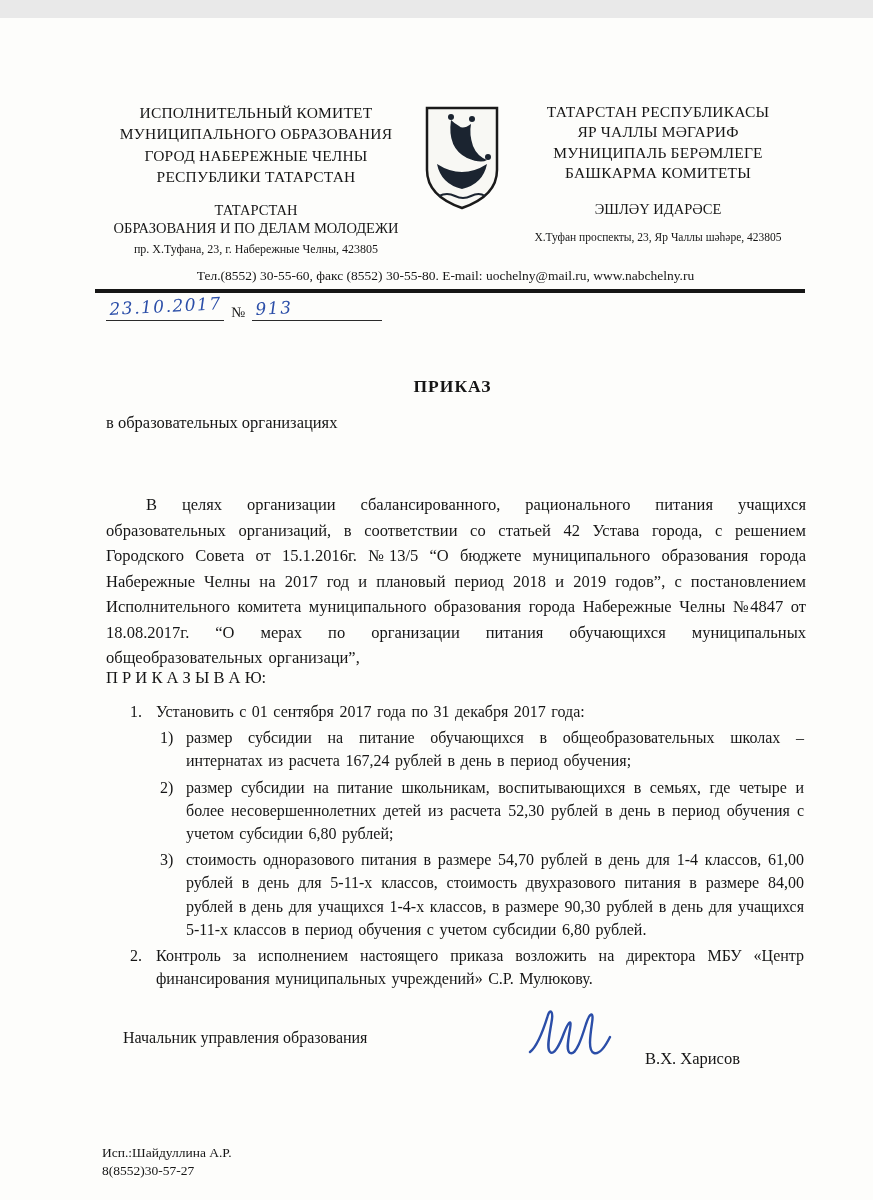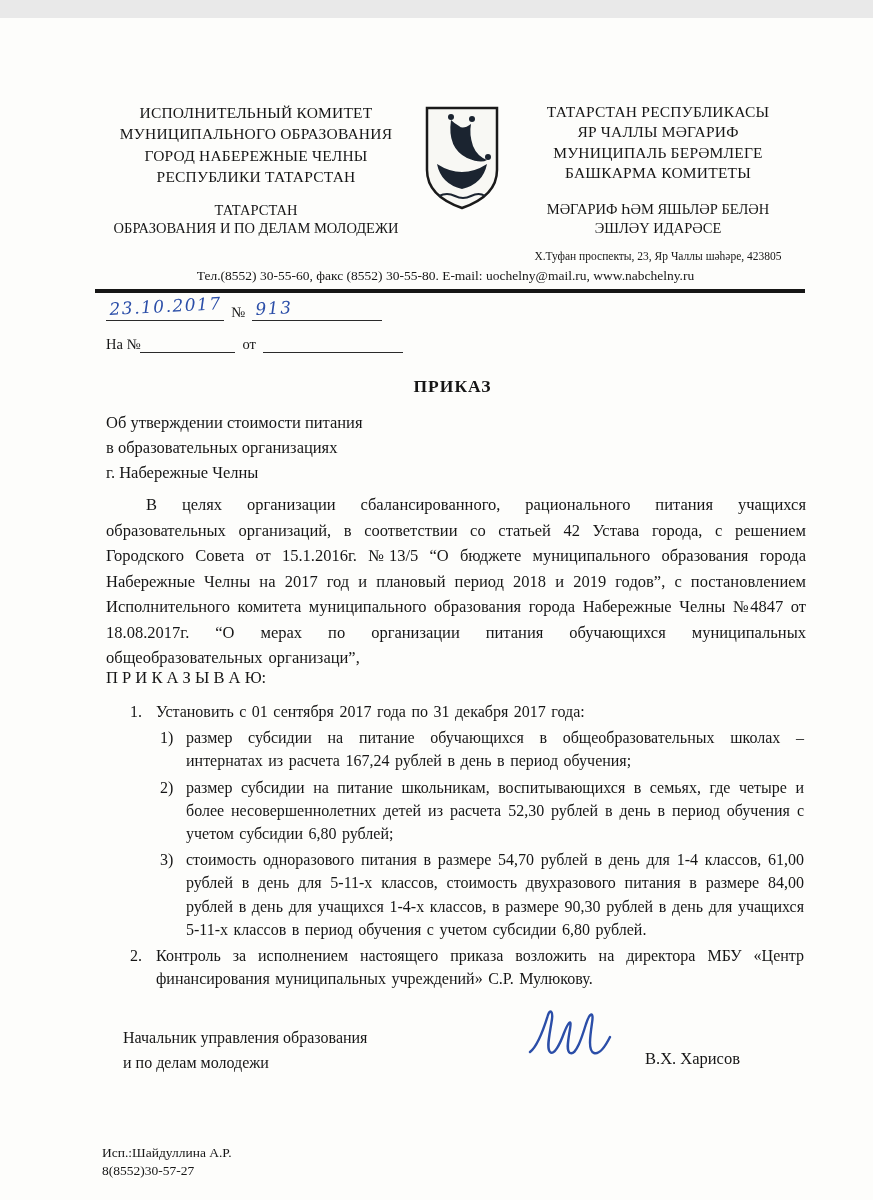--- a/index.html
+++ b/index.html
@@ -84,20 +84,21 @@
   <div class="header-row">
     <div class="head-col head-left">
       <div class="org-line">ИСПОЛНИТЕЛЬНЫЙ КОМИТЕТ</div>
       <div class="org-line">МУНИЦИПАЛЬНОГО ОБРАЗОВАНИЯ</div>
       <div class="org-line">ГОРОД НАБЕРЕЖНЫЕ ЧЕЛНЫ</div>
       <div class="org-line">РЕСПУБЛИКИ ТАТАРСТАН</div>
       <div class="dept-block">
         <div class="dept-line">ТАТАРСТАН</div>
         <div class="dept-line">ОБРАЗОВАНИЯ И ПО ДЕЛАМ МОЛОДЕЖИ</div>
       </div>
+      <div class="addr">пр. Х.Туфана, 23, г. Набережные Челны, 423805</div>
     </div>
 
     <div class="emblem-wrap">
       <svg width="82" height="108" viewBox="0 0 82 108">
         <path d="M6 4 H76 V66 Q76 92 41 104 Q6 92 6 66 Z" fill="#f8f8f4" stroke="#1a1a1a" stroke-width="2.5"></path>
         <g fill="#1b2430">
           <path d="M30 16 Q26 44 46 54 Q60 60 66 56 Q56 52 52 42 Q48 30 50 20 Q42 26 38 22 Q33 19 30 16 Z"></path>
           <path d="M16 60 Q41 76 66 60 Q62 80 41 85 Q20 80 16 60 Z"></path>
           <circle cx="30" cy="13" r="3"></circle>
           <circle cx="51" cy="15" r="3"></circle>
@@ -106,45 +107,39 @@
         <path d="M18 92 Q26 88 34 92 Q42 96 50 92 Q58 88 64 92" stroke="#1b2430" stroke-width="2" fill="none"></path>
       </svg>
     </div>
 
     <div class="head-col head-right">
       <div class="org-line">ТАТАРСТАН РЕСПУБЛИКАСЫ</div>
       <div class="org-line">ЯР ЧАЛЛЫ МӘГАРИФ</div>
       <div class="org-line">МУНИЦИПАЛЬ БЕРӘМЛЕГЕ</div>
       <div class="org-line">БАШКАРМА КОМИТЕТЫ</div>
       <div class="dept-block">
-        <div class="dept-line">МӘГАРИФ ҺӘМ ЯШЬЛӘР БЕЛӘН</div>
         <div class="dept-line">ЭШЛӘҮ ИДАРӘСЕ</div>
       </div>
       <div class="addr">Х.Туфан  проспекты, 23, Яр Чаллы шәһәре, 423805</div>
     </div>
   </div>
 
   <div class="contact-line">Тел.(8552) 30-55-60, факс (8552) 30-55-80. E-mail: uochelny@mail.ru, www.nabchelny.ru</div>
   <div class="rule"></div>
 
   <div class="refblock">
     <div class="ref-row">
       <span class="uline u-date"><span class="hand">23.10.2017</span></span><span class="ref-label">№</span><span class="uline u-num"><span class="hand">913</span></span>
     </div>
-    <div class="ref-row">
-      <span>На №</span><span class="uline u-na"></span><span class="ref-label">от</span><span class="uline u-ot"></span>
-    </div>
   </div>
 
   <div class="doc-title">ПРИКАЗ</div>
 
   <div class="subject">
-    <div>Об утверждении стоимости питания</div>
     <div>в образовательных организациях</div>
-    <div>г. Набережные Челны</div>
   </div>
 
   <div class="preamble">В целях организации сбалансированного, рационального питания учащихся образовательных организаций,  в соответствии со статьей 42 Устава города, с решением Городского Совета от 15.1.2016г. №13/5 “О бюджете муниципального образования города Набережные Челны на 2017 год и плановый период 2018 и 2019 годов”, с постановлением Исполнительного комитета муниципального образования города Набережные Челны №4847 от 18.08.2017г.  “О мерах по организации питания обучающихся муниципальных общеобразовательных организаци”,</div>
 
   <div class="order-verb">П Р И К А З Ы В А Ю:</div>
 
   <div class="order-list">
     <div class="li">
       <span class="marker">1.</span>
       <span class="text">Установить с 01 сентября 2017 года по 31 декабря 2017 года:</span>
@@ -164,21 +159,20 @@
       </div>
     </div>
     <div class="li">
       <span class="marker">2.</span>
       <span class="text">Контроль за исполнением настоящего приказа возложить на директора МБУ «Центр финансирования муниципальных учреждений» С.Р. Мулюкову.</span>
     </div>
   </div>
 
   <div class="sig-title">
     <div>Начальник управления образования</div>
-    <div>и по делам молодежи</div>
   </div>
 
   <div class="sig-scribble">
     <svg width="90" height="62" viewBox="0 0 90 62">
       <path d="M6 46 C14 40 20 22 24 9 C26 3 29 5 28 13 C26 27 22 42 26 46 C30 50 36 38 40 27 C44 17 48 11 46 23 C44 35 42 45 46 47 C52 50 58 31 62 18 C66 6 70 5 68 17 C66 31 64 45 70 47 C76 49 82 39 86 31" stroke="#2b4ea8" stroke-width="2.4" fill="none" stroke-linecap="round"></path>
     </svg>
   </div>
 
   <div class="sig-name">В.Х. Харисов</div>
 

